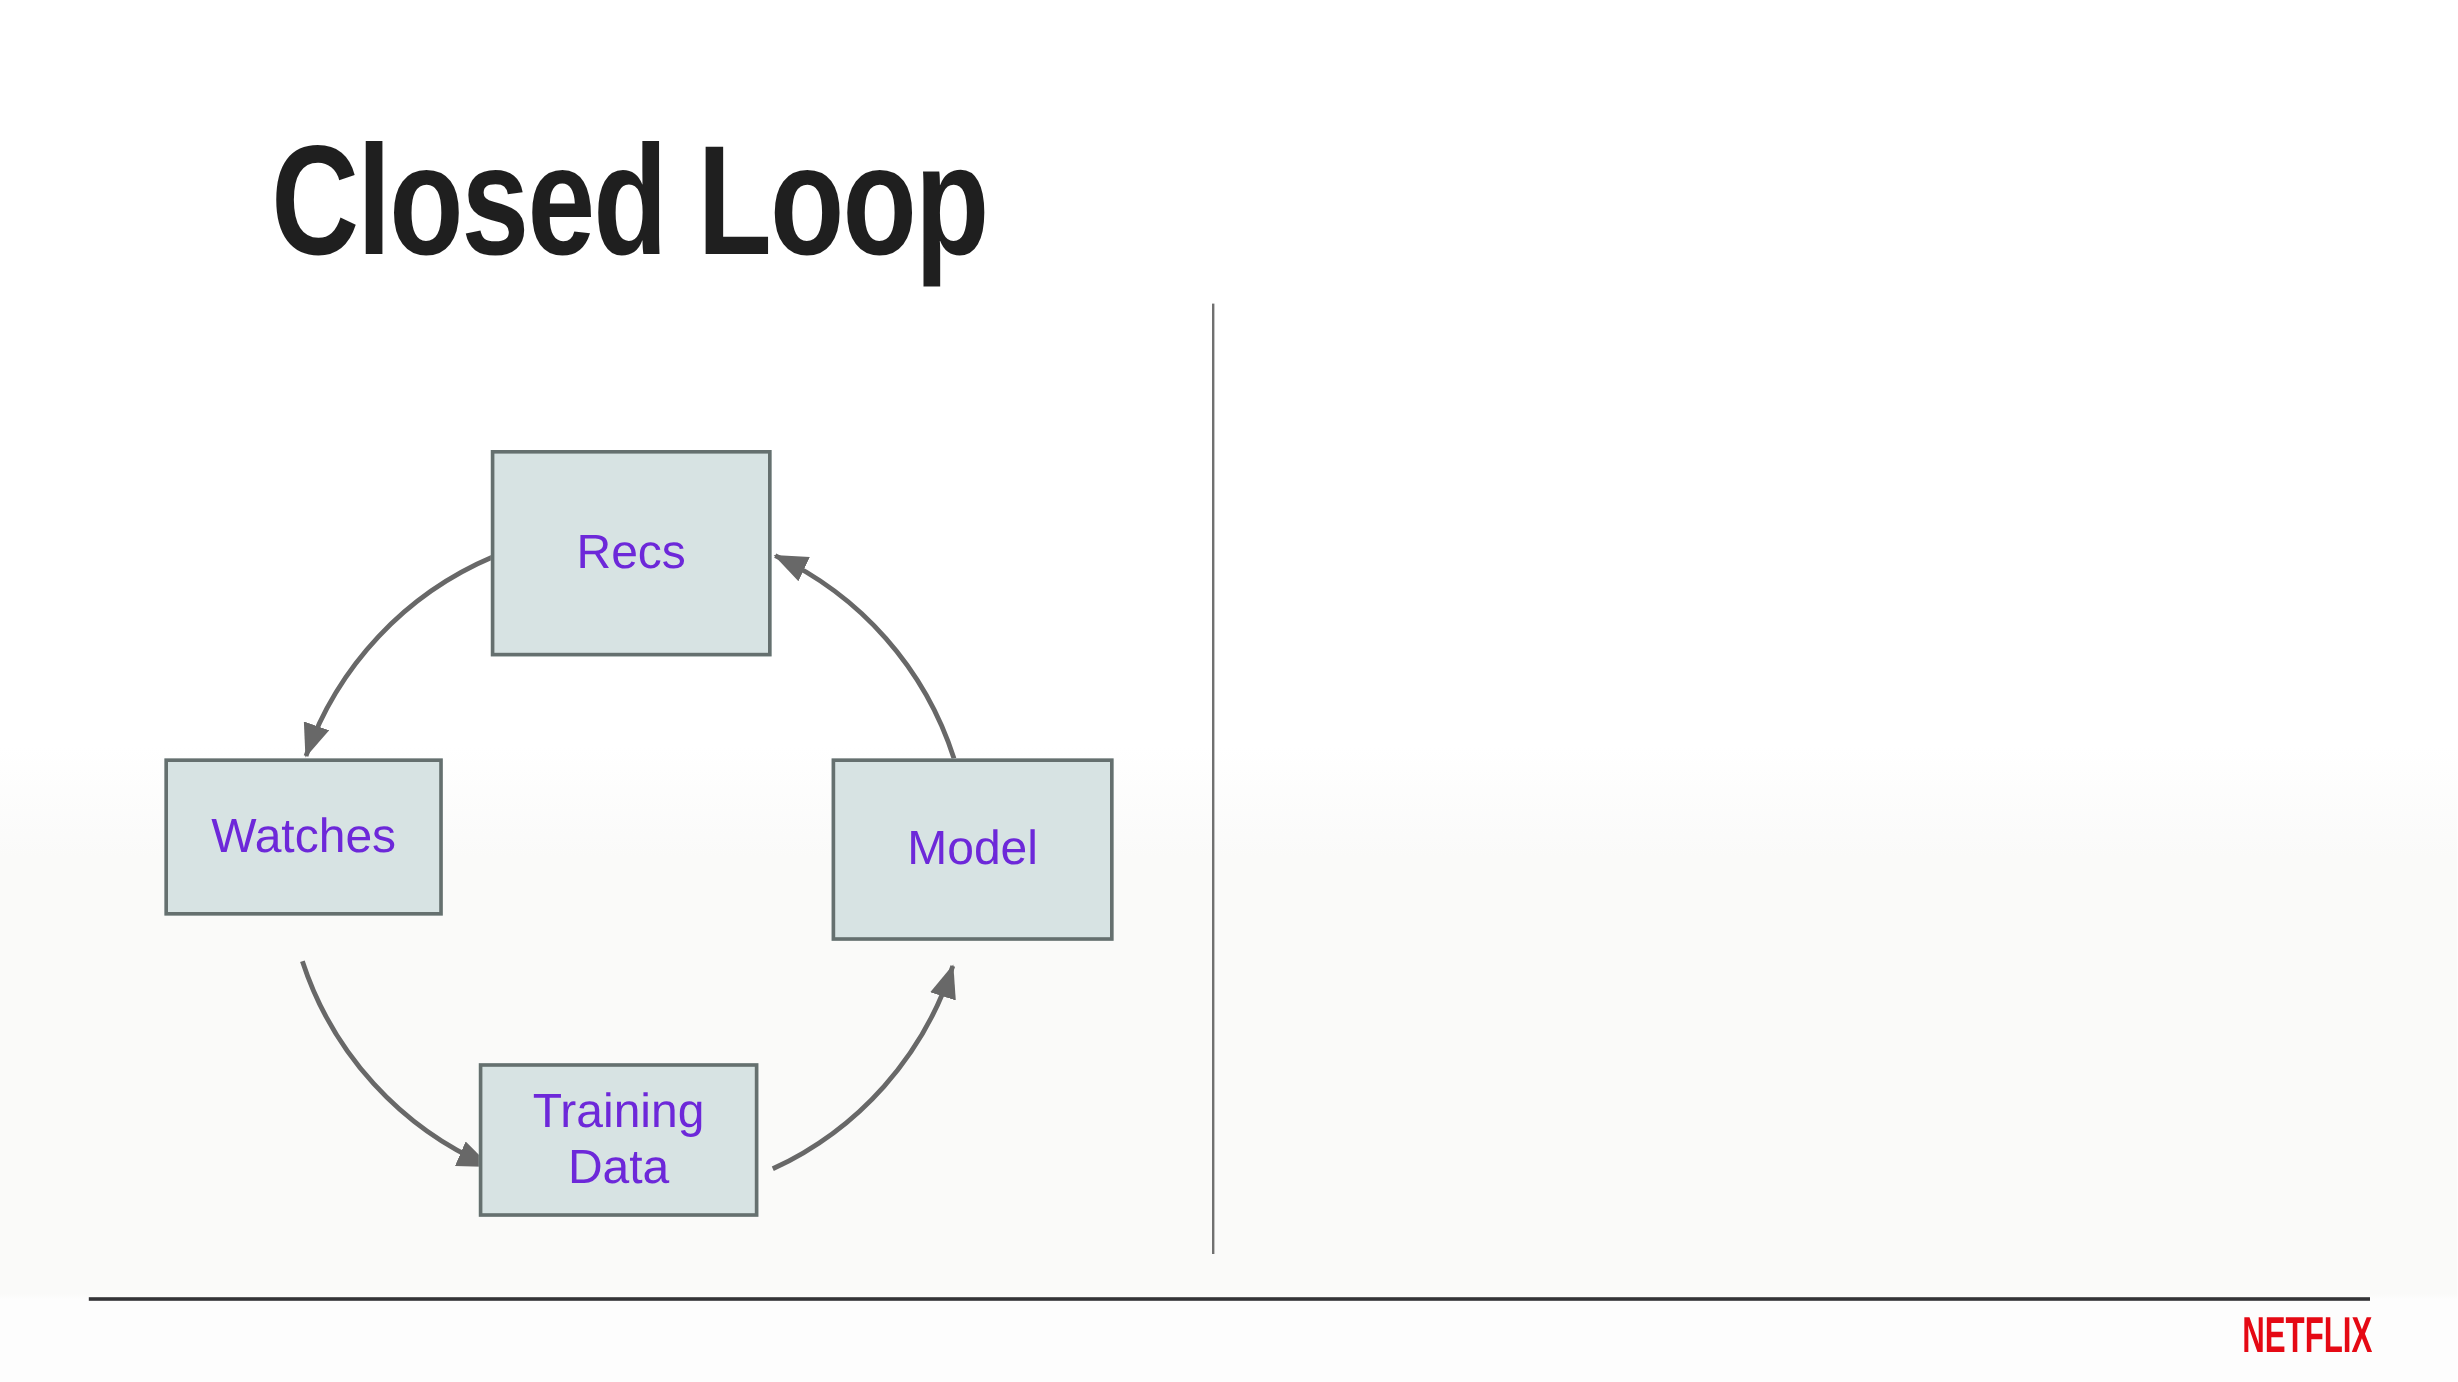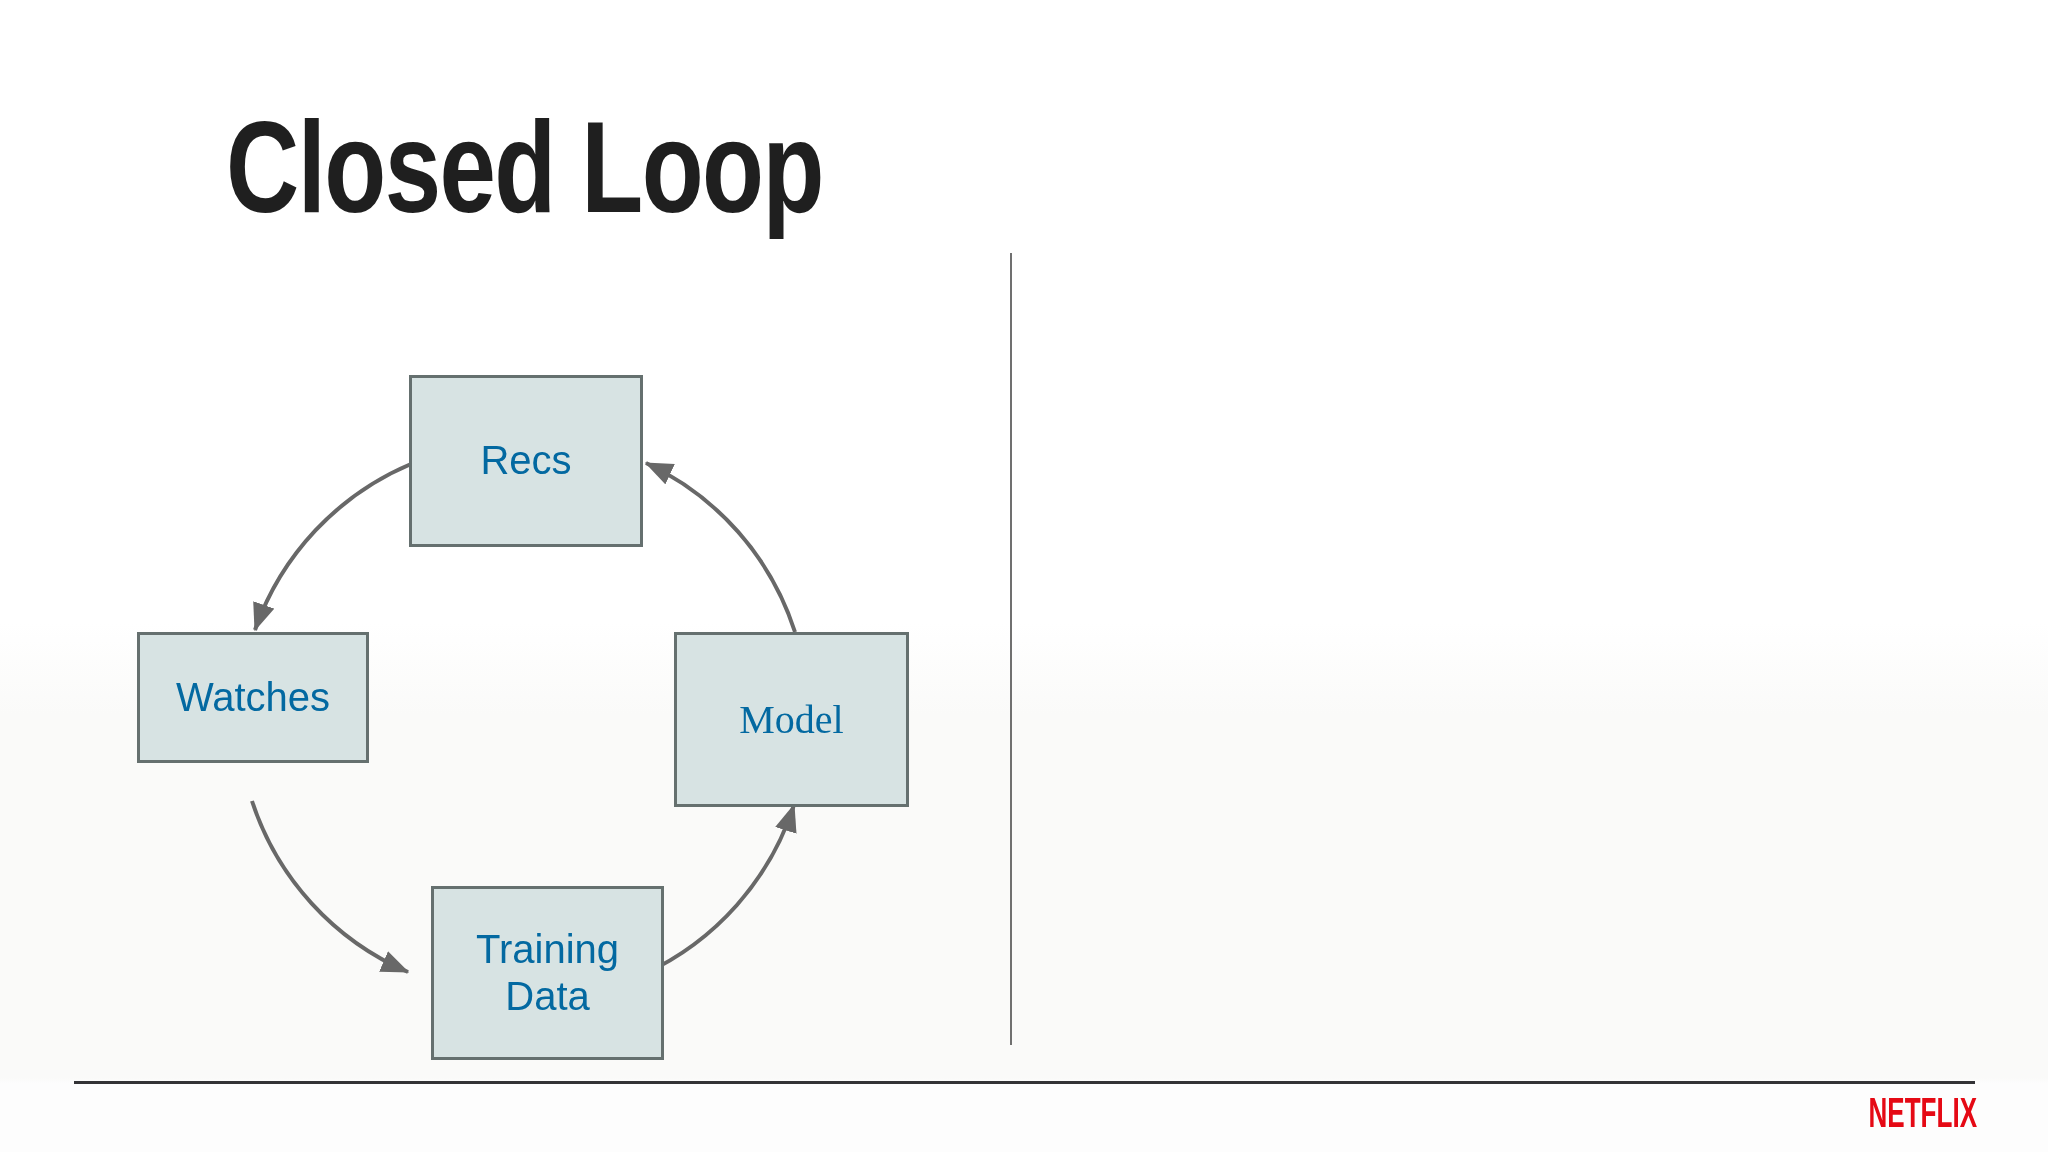--- a/index.html
+++ b/index.html
@@ -43,27 +43,27 @@
     position: absolute;
     box-sizing: border-box;
     background: #d7e3e3;
     border: 3px solid #65706f;
     display: flex;
     align-items: center;
     justify-content: center;
     text-align: center;
     font-size: 40px;
     line-height: 1.18;
-    color: #0369a1;
+    color: #6d28d9;
     padding: 0 26px;
   }
   .node-recs     { left: 409px; top: 375px; width: 234px; height: 172px; }
   .node-watches  { left: 137px; top: 632px; width: 232px; height: 131px; }
-  .node-training { left: 431px; top: 886px; width: 233px; height: 174px; }
-  .node-model    { left: 674px; top: 632px; width: 235px; height: 175px; font-family: Liberation Serif, serif; }
+  .node-training { left: 399px; top: 886px; width: 233px; height: 128px; }
+  .node-model    { left: 693px; top: 632px; width: 235px; height: 152px; }
   .divider-v {
     position: absolute;
     left: 1010px;
     top: 253px;
     width: 2px;
     height: 792px;
     background: #707070;
   }
   .rule-h {
     position: absolute;

